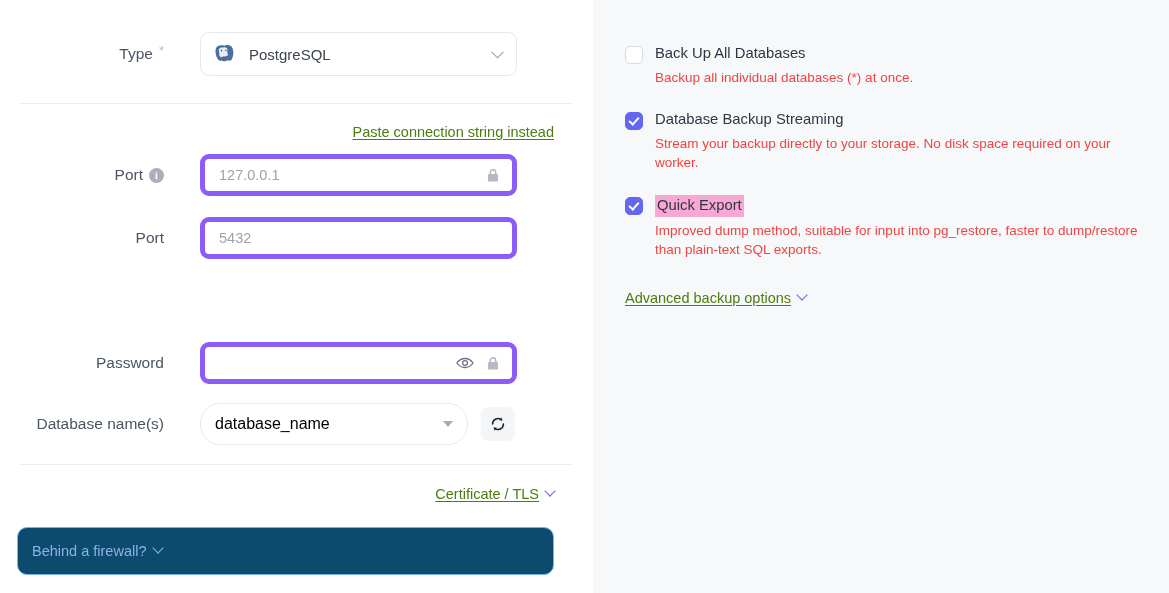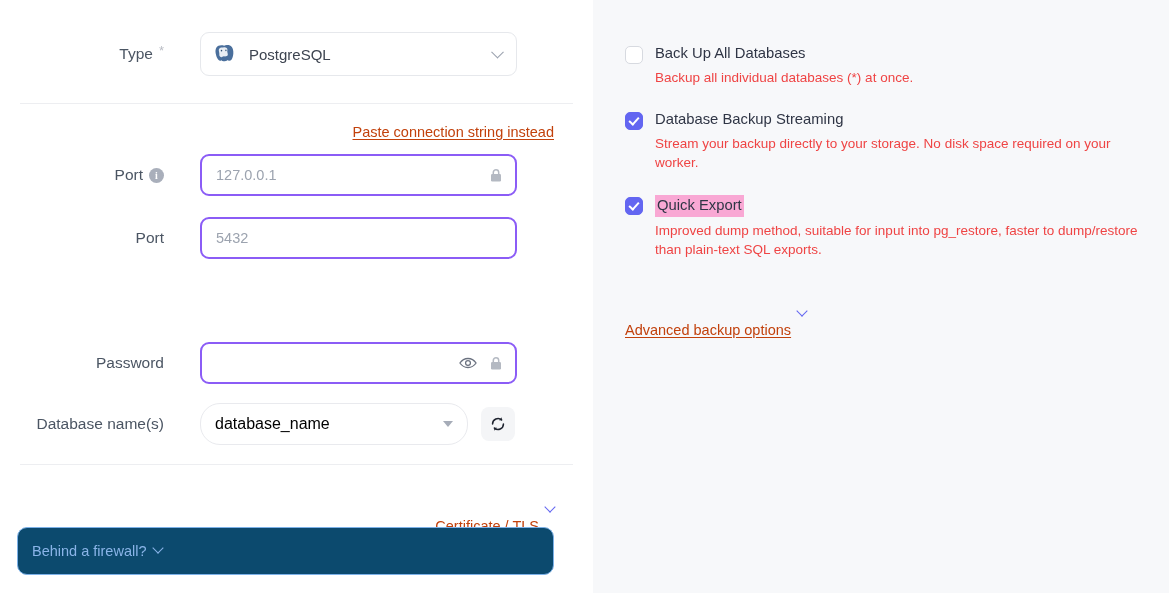--- a/index.html
+++ b/index.html
@@ -35,21 +35,21 @@
     align-items: center;
     justify-content: flex-end;
     gap: 6px;
     padding-left: 40px;
   }
   .req-star { color: #b9bcc4; font-size: 13px; position: relative; top: -4px; }
 
   .field {
     width: 317px;
     height: 42px;
-    border: 2px solid #8b5cf6;
+    border: 5px solid #8b5cf6;
     border-radius: 9px;
     background: #fff;
     display: flex;
     align-items: center;
     padding: 0 14px;
     position: relative;
     font-size: 14.5px;
     color: #9ca3af;
   }
   .field .placeholder { color: #9ca3af; font-size: 14.5px; }
@@ -83,27 +83,26 @@
     transform: translateY(-70%) rotate(45deg);
   }
 
   .divider {
     position: absolute;
     left: 20px; right: 20px;
     height: 1px; background: #edeef1;
   }
 
   .link {
-    color: #c2410c;
+    color: #4d7c0f;
     font-size: 14.5px;
     text-decoration: underline;
     text-underline-offset: 2px;
     cursor: pointer;
     white-space: nowrap;
-    margin-top: 32px;
   }
 
   .info-icon {
     width: 15px; height: 15px; border-radius: 50%;
     background: #a9afbb; color: #fff;
     font-size: 10px; font-weight: bold;
     display: inline-flex; align-items: center; justify-content: center;
     font-family: "Liberation Serif", serif;
   }
 

